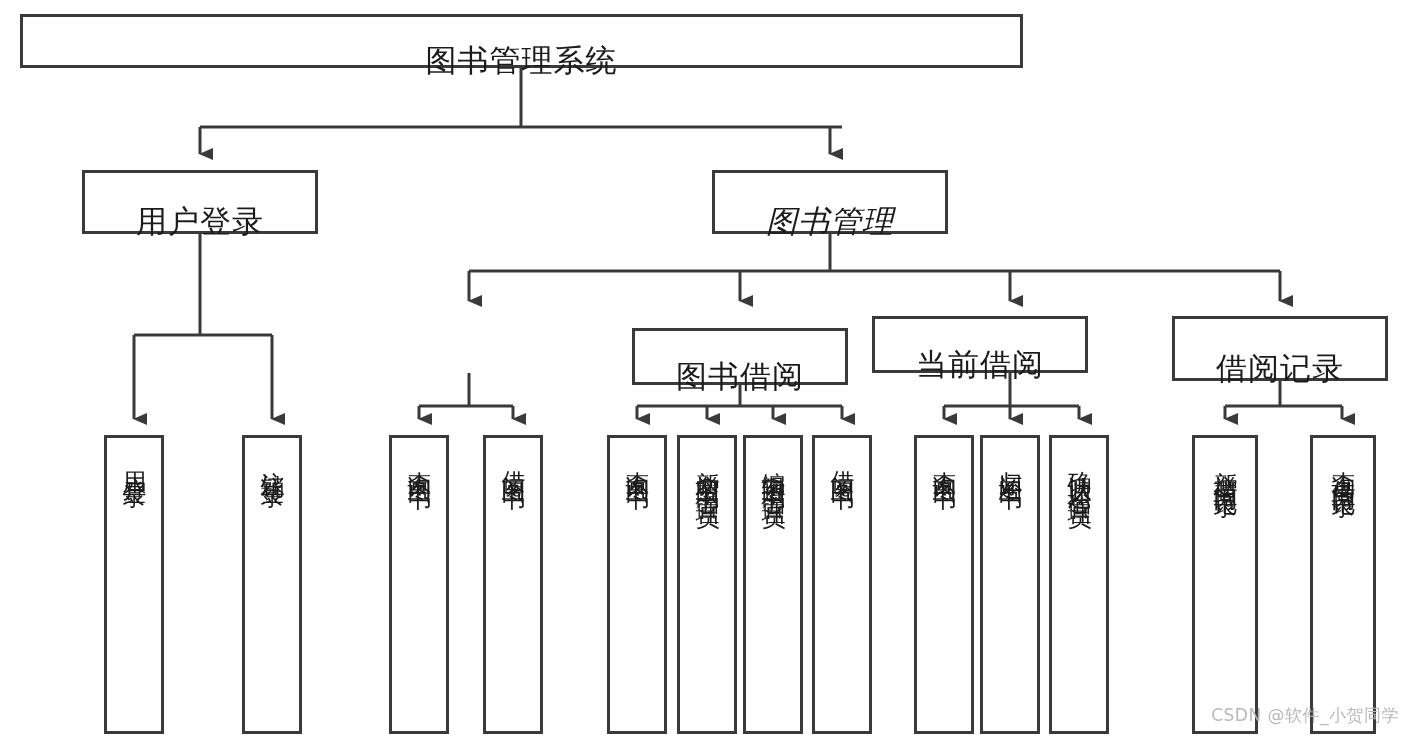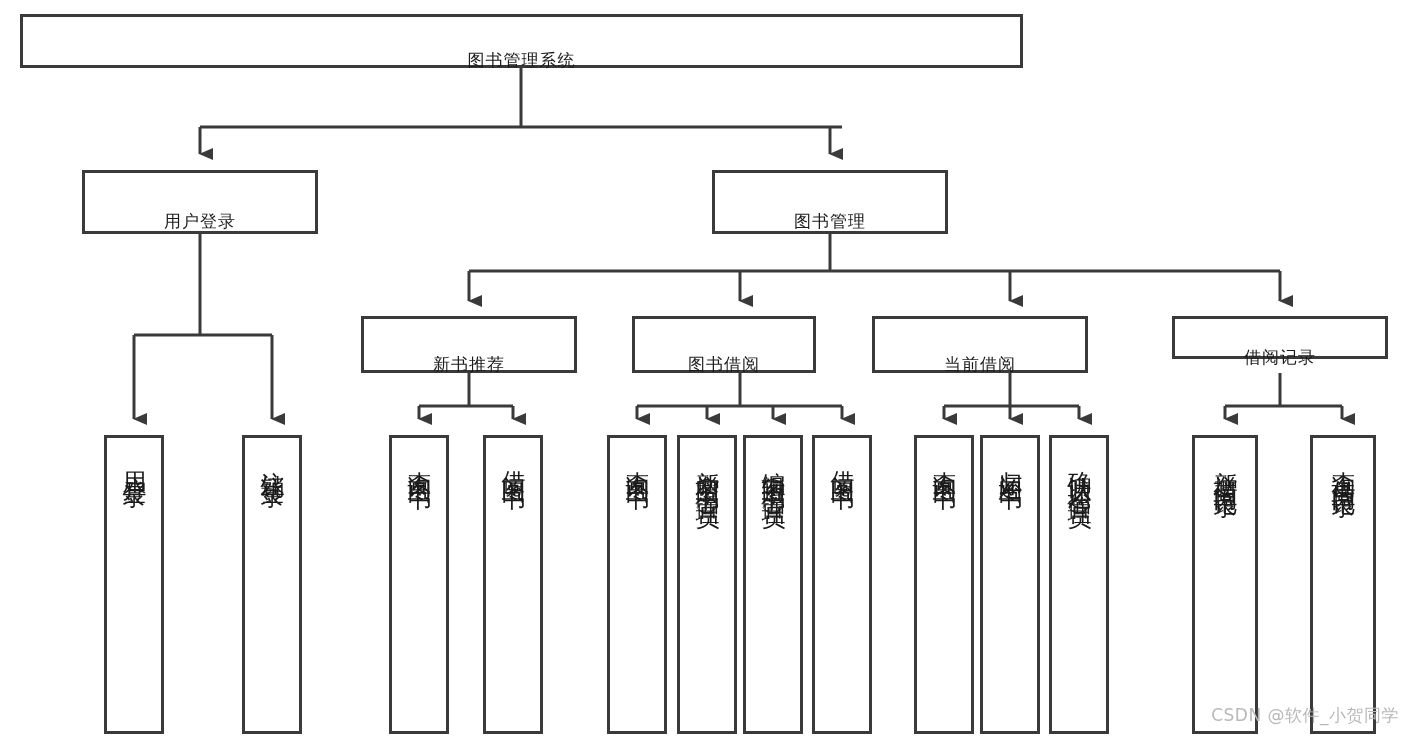--- a/index.html
+++ b/index.html
@@ -36,21 +36,21 @@
     color: #1b1b1b;
   }
   .node .label {
     display: block;
     text-align: center;
     line-height: 1.15;
     white-space: nowrap;
   }
   
   .node.h .label {
-    font-size: 17px;
+    font-size: 31px;
     letter-spacing: 1px;
     margin-top: 40px;
   }
   
   .node.v {
     align-items: flex-start;
     justify-content: center;
     padding-top: 14px;
   }
   .node.v .label {
@@ -128,34 +128,31 @@
     </g>
   </svg>
 
   <div class="node h" style="left:20px; top:14px; width:1003px; height:54px;">
     <span class="label">图书管理系统</span>
   </div>
 
   <div class="node h" style="left:82px; top:170px; width:236px; height:64px;">
     <span class="label">用户登录</span>
   </div>
-  <div class="node h" style="left:712px; top:170px; width:236px; height:64px;">
+  <div class="node h" style="left:712px; top:170px; width:236px; height:64px;font-style:italic;">
     <span class="label">图书管理</span>
   </div>
 
-  <div class="node h" style="left:361px; top:316px; width:216px; height:57px;">
-    <span class="label">新书推荐</span>
-  </div>
-  <div class="node h" style="left:632px; top:316px; width:184px; height:57px;">
+  <div class="node h" style="left:632px; top:328px; width:216px; height:57px;">
     <span class="label">图书借阅</span>
   </div>
   <div class="node h" style="left:872px; top:316px; width:216px; height:57px;">
     <span class="label">当前借阅</span>
   </div>
-  <div class="node h" style="left:1172px; top:316px; width:216px; height:43px;">
+  <div class="node h" style="left:1172px; top:316px; width:216px; height:65px;">
     <span class="label">借阅记录</span>
   </div>
 
   <div class="node v" style="left:104px; top:435px; width:60px; height:299px;">
     <span class="label">用户登录</span>
   </div>
   <div class="node v" style="left:242px; top:435px; width:60px; height:299px;">
     <span class="label">注销登录</span>
   </div>
 

